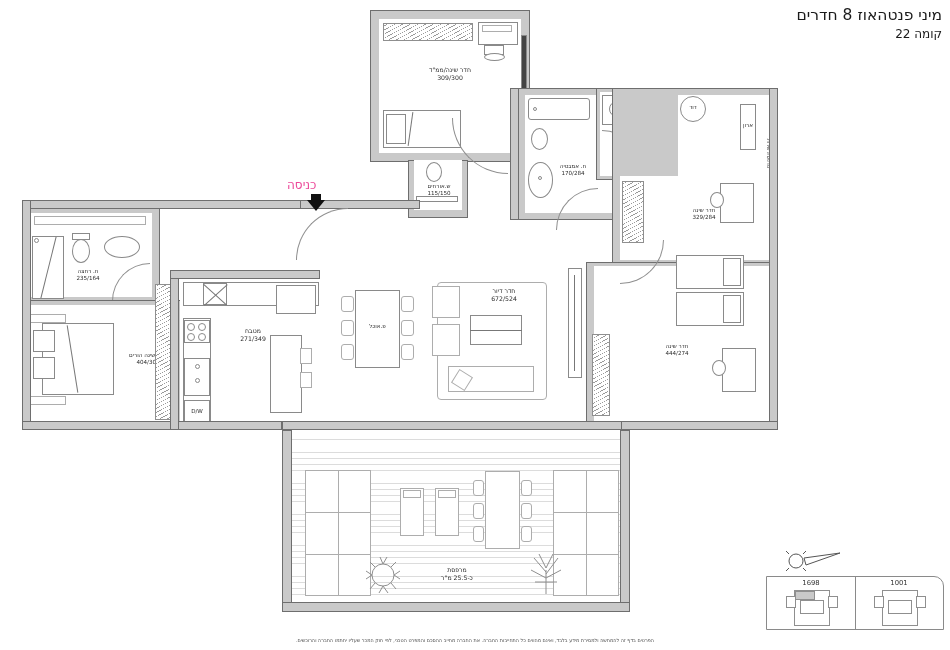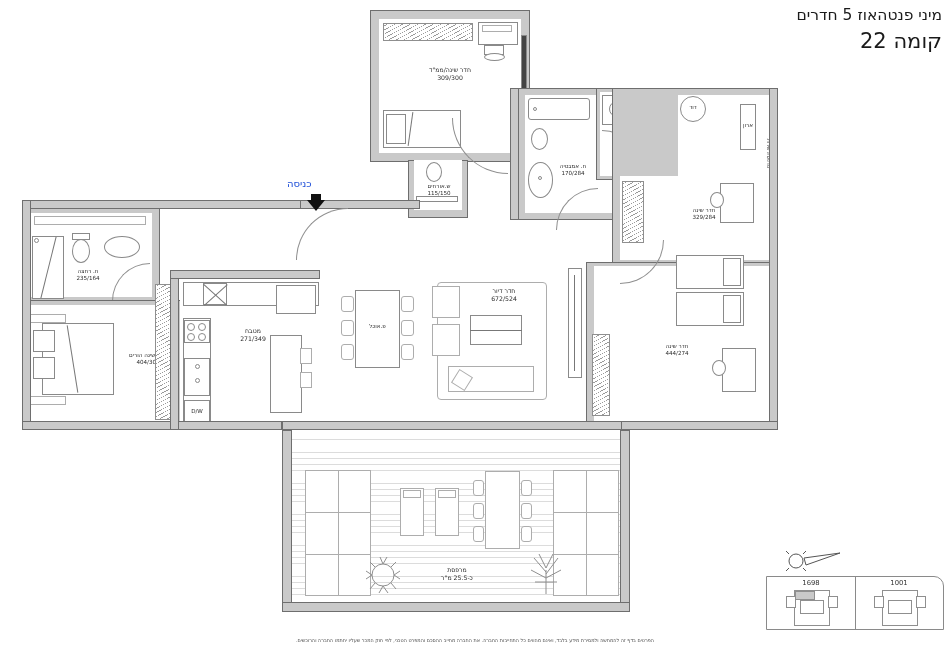--- a/index.html
+++ b/index.html
@@ -4,40 +4,40 @@
 <style>
   html,body{margin:0;padding:0;background:#ffffff;}
   body{width:950px;height:650px;overflow:hidden;
        font-family:"DejaVu Sans","Liberation Sans",sans-serif;color:#1a1a1a;}
   #stage{position:relative;width:950px;height:650px;}
 
   
   .hdr{position:absolute;right:8px;top:4px;text-align:right;direction:rtl;line-height:1.45;}
   .hdr .l1{font-size:15.5px;}
   .hdr .l2{font-size:15.5px;}
-  .hdr .l3{font-size:21px;}
+  .hdr .l3{font-size:12px;}
   .ltr{direction:ltr;unicode-bidi:embed;}
 
   
   .wall{position:absolute;background:#c9c9c9;border:1px solid #6e6e6e;box-sizing:border-box;}
   .room{position:absolute;background:#ffffff;box-sizing:border-box;}
   .ln{position:absolute;background:#777;}
   .box{position:absolute;border:1px solid #8a8a8a;box-sizing:border-box;background:#fff;}
   .boxl{position:absolute;border:1px solid #adadad;box-sizing:border-box;background:#fff;}
   .ell{position:absolute;border:1px solid #8a8a8a;border-radius:50%;box-sizing:border-box;background:#fff;}
 
   
   .lbl{position:absolute;direction:rtl;text-align:center;line-height:1.25;
        color:#2b2b2b;white-space:nowrap;}
   .lbl .nm{display:block;}
   .lbl .dm{display:block;direction:ltr;}
   .s8{font-size:6.2px;}
   .s7{font-size:5.6px;}
 
-  .entr{position:absolute;direction:rtl;font-size:10px;color:#1d4ed8;}
+  .entr{position:absolute;direction:rtl;font-size:12px;color:#ec4899;}
   .arrowdn{position:absolute;width:0;height:0;border-left:9px solid transparent;
            border-right:9px solid transparent;border-top:11px solid #111;}
   .arrowstem{position:absolute;background:#111;}
 
   
   .swing{position:absolute;border:1px solid #8f8f8f;border-radius:50%;box-sizing:border-box;
          background:transparent;}
 
   
   .hatch{position:absolute;box-sizing:border-box;border:1px solid #8f8f8f;background:#fff;
@@ -58,21 +58,21 @@
         font-size:4.9px;color:#4a4a4a;line-height:1.5;}
 
   .north{position:absolute;}
 </style>
 </head>
 <body>
 
 <div id="stage">
 
   <div class="hdr">
-    <div class="l1">מיני פנטהאוז 5 חדרים</div>
+    <div class="l1">מיני פנטהאוז 8 חדרים</div>
     <div class="l3">קומה 22</div>
   </div>
 
   <div class="wall" style="left:370px;top:10px;width:160px;height:152px;"></div>
   <div class="room" style="left:379px;top:19px;width:142px;height:134px;"></div>
 
   <div class="hatch" style="left:383px;top:23px;width:90px;height:18px;"></div>
 
   <div class="box" style="left:478px;top:22px;width:40px;height:23px;"></div>
   <div class="boxl" style="left:482px;top:25px;width:30px;height:7px;"></div>

